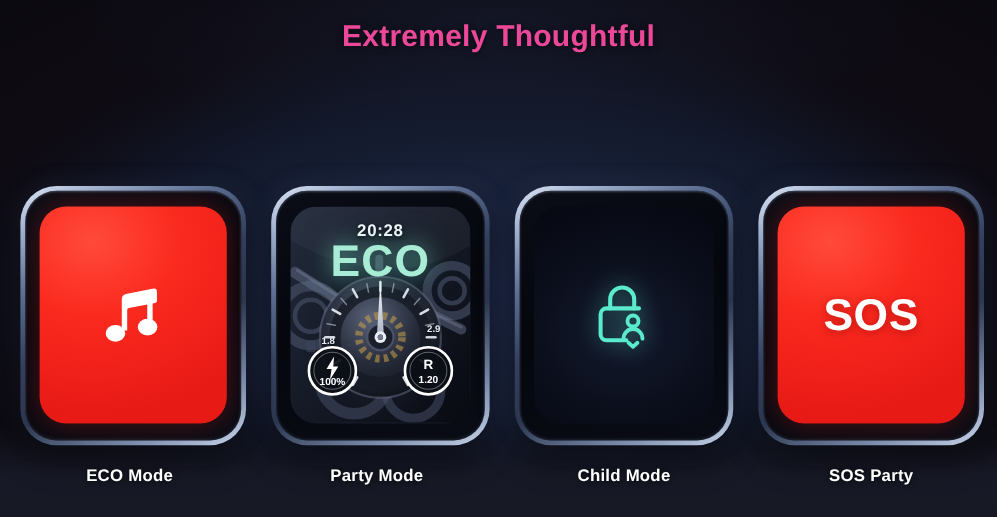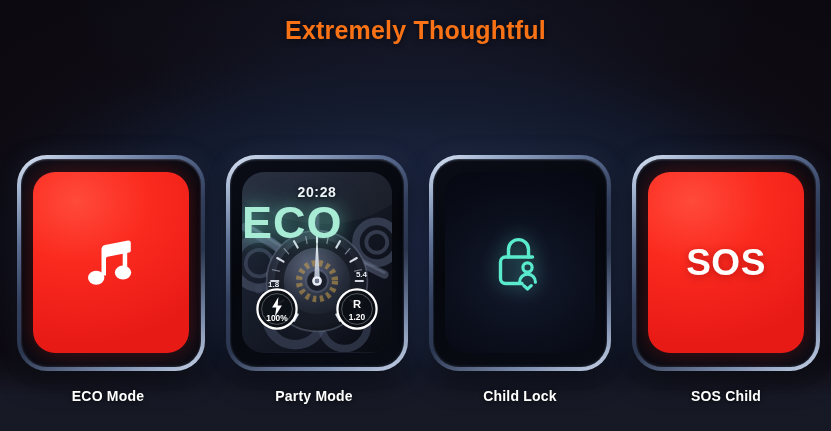--- a/index.html
+++ b/index.html
@@ -38,21 +38,21 @@
   }
   .bg-bottom{
     position:absolute; left:0; right:0; bottom:0; height:78px;
     background:linear-gradient(180deg, rgba(18,20,34,0) 0%, #171926 55%, #161824 100%);
   }
 
   
   .headline{
     position:absolute; left:0; right:0; top:14px;
     text-align:center;
-    color:#f97316;
+    color:#ec4899;
     font-size:25px;
     font-weight:bold;
     line-height:1.34;
     letter-spacing:0.2px;
     text-shadow:0 1px 6px rgba(0,0,0,.6);
   }
   .headline .l1{ display:block; }
   .headline .l2{ display:block; }
 
   
@@ -150,22 +150,22 @@
     text-align:center;
     color:#f2f5fa;
     font-size:14px;
     font-weight:bold;
     letter-spacing:.6px;
     z-index:6;
     text-shadow:0 1px 4px rgba(0,0,0,.85);
   }
   .eco-word{
     position:absolute; left:0; right:0; top:25px;
-    text-align:left;
-    font-size:45px;
+    text-align:center;
+    font-size:37px;
     font-weight:bold;
     letter-spacing:1px;
     color:#a9ecd6;
     z-index:6;
     text-shadow:0 0 16px rgba(120,240,205,.55), 0 0 34px rgba(90,220,190,.28);
   }
   
   .eco-bg{ position:absolute; inset:0; z-index:1; }
 
   .gauge{
@@ -347,21 +347,21 @@
               <circle r="12" fill="#1a1f2b" stroke="#5d6780" stroke-opacity=".6" stroke-width="2"></circle>
             </g>
 
             <polygon points="60,6 63.2,58 56.8,58" fill="url(#needle)"></polygon>
             <circle cx="60" cy="60" r="5.4" fill="#e9edf5"></circle>
             <circle cx="60" cy="60" r="2.4" fill="#6c7governor"></circle>
             <circle cx="60" cy="60" r="2.4" fill="#707a90"></circle>
           </svg>
 
           <div class="sd-label l18">1.8</div>
-          <div class="sd-label l34">5.4</div>
+          <div class="sd-label l34">2.9</div>
 
           <svg class="subdial left" viewBox="0 0 60 60">
             <circle cx="30" cy="30" r="28" fill="#0b0e15" fill-opacity=".92" stroke="#ffffff" stroke-width="3.2"></circle>
             <circle cx="30" cy="30" r="22" fill="none" stroke="#ffffff" stroke-opacity=".35" stroke-width="1.2"></circle>
             <g>
               <polygon points="32,13 23,28 29,28 27,41 37,25 31,25" fill="#ffffff"></polygon>
             </g>
             <text x="30" y="47" text-anchor="middle" font-family="Liberation Sans, sans-serif" font-size="12" font-weight="bold" fill="#ffffff">100%</text>
           </svg>
 
@@ -405,17 +405,17 @@
           <div class="sos-text">SOS</div>
         </div>
       </div>
     </div>
 
   </div>
 
   <div class="captions">
     <div class="caption c2">ECO Mode</div>
     <div class="caption c1">Party Mode</div>
-    <div class="caption c3">Child Lock</div>
-    <div class="caption c4">SOS Child</div>
+    <div class="caption c3">Child Mode</div>
+    <div class="caption c4">SOS Party</div>
   </div>
 
 </div>
 
 </body></html>

